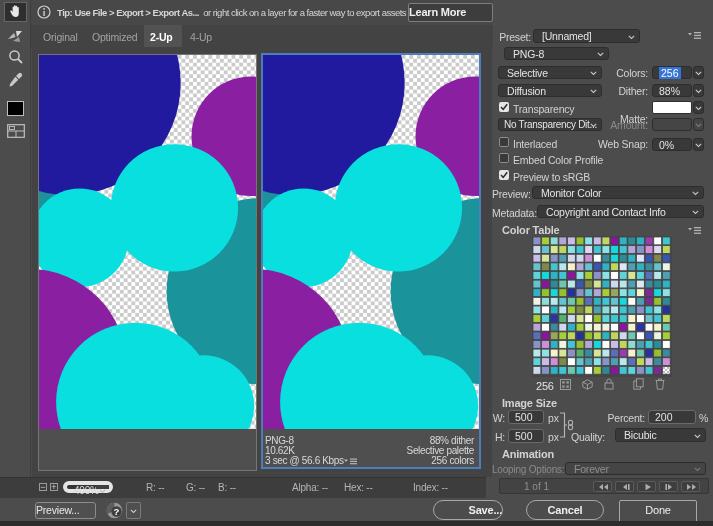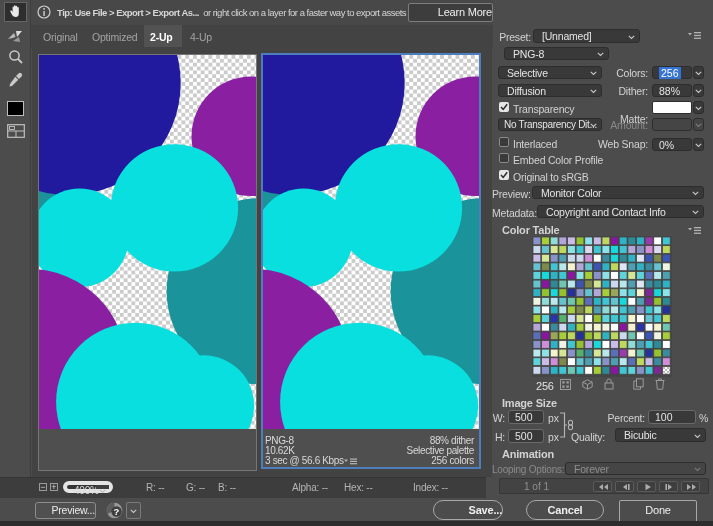--- a/index.html
+++ b/index.html
@@ -1,20 +1,20 @@
 <!DOCTYPE html>
 <html><head><meta charset="utf-8"><style>html,body{margin:0;padding:0}*{box-sizing:border-box}body{width:713px;height:526px;background:#4c4c4c;font-family:"Liberation Sans",sans-serif;position:relative;overflow:hidden;-webkit-font-smoothing:antialiased}</style></head><body>
 <div style="position:absolute;left:31px;top:0;width:462px;height:25px;background:#484848"></div>
 <svg width="14" height="14" style="position:absolute;left:37px;top:5px">
     <circle cx="7" cy="7" r="6" fill="none" stroke="#cfcfcf" stroke-width="1.2"></circle>
     <rect x="6.35" y="6" width="1.4" height="5" fill="#cfcfcf"></rect>
     <rect x="6.35" y="3" width="1.4" height="1.8" fill="#cfcfcf"></rect>
   </svg>
 <div style="position:absolute;left:57px;top:7px;font-size:9.5px;letter-spacing:-0.5px;color:#d6d6d6;white-space:nowrap"><span style="font-weight:bold">Tip: Use File &gt; Export &gt; Export As...</span><span>&nbsp; or right click on a layer for a faster way to export assets</span></div>
-<div style="position:absolute;left:408px;top:3px;width:85px;height:19px;background:#3d3d3d;border:1px solid #7e7e7e;border-radius:2px;color:#efefef;font-size:11px;font-weight:normal;line-height:17px;text-align:right;letter-spacing:-0.2px">Learn More</div>
+<div style="position:absolute;left:408px;top:3px;width:85px;height:19px;background:#3d3d3d;border:1px solid #7e7e7e;border-radius:2px;color:#efefef;font-size:11px;font-weight:bold;line-height:17px;text-align:left;letter-spacing:-0.2px">Learn More</div>
 <div style="position:absolute;left:0;top:0;width:31px;height:478px;background:#4c4c4c;border-right:1px solid #3e3e3e"></div>
 <div style="position:absolute;left:4px;top:2px;width:23px;height:20px;background:#2e2e2e;border:1px solid #666"></div>
 <svg width="15" height="15" style="position:absolute;left:8px;top:4px" viewBox="0 0 15 15">
     <path d="M4.6 8 L4.6 3.4 Q4.6 2.5 5.3 2.5 Q6 2.5 6 3.4 L6 6 L6 2.2 Q6 1.3 6.8 1.3 Q7.6 1.3 7.6 2.2 L7.6 6 L7.6 2.6 Q7.6 1.7 8.4 1.7 Q9.2 1.7 9.2 2.6 L9.2 6.4 L9.2 3.8 Q9.2 3 10 3 Q10.8 3 10.8 3.8 L10.8 9.2 Q10.8 13 7.7 13 Q5.3 13 4.3 11.2 L2.4 7.8 Q1.9 6.9 2.7 6.4 Q3.4 6.1 3.9 6.9 L4.6 8 Z" fill="#e8e8e8"></path>
   </svg>
 <svg width="17" height="15" style="position:absolute;left:7px;top:29px" viewBox="0 0 17 15">
     <path d="M1 10 L7 4 L8.5 8 L5.5 9 Z" fill="#b9b9b9"></path>
     <path d="M9 2 L15 2 L10 8 Z" fill="#d9d9d9"></path>
     <path d="M6 12 L12 8 L13 13 Z" fill="#9a9a9a"></path>
   </svg>
@@ -106,21 +106,21 @@
         <path d="M0.8 0.8 L3.5 3.4 L6.2 0.8" stroke="#bdbdbd" stroke-width="1.1" fill="none"></path>
       </svg>
     </span>
   </div>
 <div style="position:absolute;left:146px;top:482px;color:#b4b4b4;font-size:10px;letter-spacing:-0.2px">R: --</div>
 <div style="position:absolute;left:186px;top:482px;color:#b4b4b4;font-size:10px;letter-spacing:-0.2px">G: --</div>
 <div style="position:absolute;left:218px;top:482px;color:#b4b4b4;font-size:10px;letter-spacing:-0.2px">B: --</div>
 <div style="position:absolute;left:292px;top:482px;color:#b4b4b4;font-size:10px;letter-spacing:-0.2px">Alpha: --</div>
 <div style="position:absolute;left:344px;top:482px;color:#b4b4b4;font-size:10px;letter-spacing:-0.2px">Hex: --</div>
 <div style="position:absolute;left:413px;top:482px;color:#b4b4b4;font-size:10px;letter-spacing:-0.2px">Index: --</div>
-<div style="position:absolute;left:35px;top:502px;width:61px;height:17px;background:#505050;border:1px solid #8c8c8c;border-radius:3px;color:#e9e9e9;font-size:10.5px;line-height:15px;text-align:right;letter-spacing:-0.2px">Preview...</div>
+<div style="position:absolute;left:35px;top:502px;width:61px;height:17px;background:#505050;border:1px solid #8c8c8c;border-radius:3px;color:#e9e9e9;font-size:10.5px;line-height:15px;text-align:left;letter-spacing:-0.2px">Preview...</div>
 <svg width="17" height="17" style="position:absolute;left:106px;top:502px">
     <circle cx="8.5" cy="8.5" r="7.8" fill="#9a9a9a"></circle>
     <path d="M8.5 0.7 A7.8 7.8 0 0 0 1.5 12 L8.5 8.5 Z" fill="#5d5d5d"></path>
     <circle cx="10.5" cy="9.5" r="5.2" fill="#3f3f3f"></circle>
     <text x="10.5" y="13" font-size="9.5" font-weight="bold" fill="#fff" text-anchor="middle" font-family="Liberation Sans">?</text>
   </svg>
 <div style="position:absolute;left:126px;top:502px;width:15px;height:17px;background:#4f4f4f;border:1px solid #7a7a7a;border-radius:2px">
     <svg width="7" height="5" style="position:absolute;left:3px;top:6px">
       <path d="M0.8 0.8 L3.5 3.4 L6.2 0.8" stroke="#c9c9c9" stroke-width="1.1" fill="none"></path>
     </svg>
@@ -194,21 +194,21 @@
       <path d="M0.8 0.8 L3.5 3.4 L6.2 0.8" stroke="#c9c9c9" stroke-width="1.1" fill="none"></path>
     </svg>
   </div>
 <div style="position:absolute;left:499px;top:153px;width:10px;height:10px;background:#3a3a3a;border:1px solid #8a8a8a;border-radius:2px"></div>
 <div style="position:absolute;left:513px;top:154px;color:#d2d2d2;font-size:10.5px;line-height:12px;letter-spacing:-0.2px;white-space:nowrap">Embed Color Profile</div>
 <div style="position:absolute;left:499px;top:170px;width:10px;height:10px;background:#e6e6e6;border-radius:2px">
     <svg width="10" height="10" style="position:absolute;left:0;top:0">
       <path d="M2 5 L4.2 7.4 L8.2 2.2" stroke="#2b2b2b" stroke-width="1.5" fill="none"></path>
     </svg>
   </div>
-<div style="position:absolute;left:513px;top:171px;color:#d2d2d2;font-size:10.5px;line-height:12px;letter-spacing:-0.2px;white-space:nowrap">Original to sRGB</div>
+<div style="position:absolute;left:513px;top:171px;color:#d2d2d2;font-size:10.5px;line-height:12px;letter-spacing:-0.2px;white-space:nowrap">Preview to sRGB</div>
 <div style="position:absolute;left:492px;top:188px;color:#d2d2d2;font-size:10.5px;line-height:12px;letter-spacing:-0.2px;white-space:nowrap">Preview:</div>
 <div style="position:absolute;left:532px;top:186px;width:172px;height:13px;background:#393939;border:1px solid #2d2d2d;border-radius:3px;color:#e3e3e3;font-size:10.5px;line-height:12px;padding-left:8px;letter-spacing:-0.2px;white-space:nowrap">Monitor Color<svg width="7" height="5" style="position:absolute;right:4px;top:4.0px">
       <path d="M0.8 0.8 L3.5 3.4 L6.2 0.8" stroke="#c9c9c9" stroke-width="1.1" fill="none"></path>
     </svg></div>
 <div style="position:absolute;left:492px;top:207px;color:#d2d2d2;font-size:10.5px;line-height:12px;letter-spacing:-0.2px;white-space:nowrap">Metadata:</div>
 <div style="position:absolute;left:537px;top:205px;width:167px;height:13px;background:#393939;border:1px solid #2d2d2d;border-radius:3px;color:#e3e3e3;font-size:10.5px;line-height:12px;padding-left:8px;letter-spacing:-0.2px;white-space:nowrap">Copyright and Contact Info<svg width="7" height="5" style="position:absolute;right:4px;top:4.0px">
       <path d="M0.8 0.8 L3.5 3.4 L6.2 0.8" stroke="#c9c9c9" stroke-width="1.1" fill="none"></path>
     </svg></div>
 <div style="position:absolute;left:502px;top:224px;font-weight:bold;color:#d2d2d2;font-size:11px;line-height:12px;letter-spacing:-0.2px;white-space:nowrap">Color Table</div>
 <svg width="14" height="9" style="position:absolute;left:688px;top:226px">
@@ -506,21 +506,21 @@
 <svg width="10" height="12" viewBox="0 0 10 12" style="position:absolute;left:655px;top:378px">
     <path d="M1.5 3 L2.3 11.2 L7.7 11.2 L8.5 3" fill="none" stroke="#999999"></path>
     <line x1="0.5" y1="2.5" x2="9.5" y2="2.5" stroke="#999999"></line>
     <path d="M3.5 2.5 L3.5 1 L6.5 1 L6.5 2.5" fill="none" stroke="#999999"></path>
   </svg>
 <div style="position:absolute;left:502px;top:397px;font-weight:bold;color:#d2d2d2;font-size:11px;line-height:12px;letter-spacing:-0.2px;white-space:nowrap">Image Size</div>
 <div style="position:absolute;left:483px;top:412px;width:22px;text-align:right;color:#d2d2d2;font-size:10.5px;line-height:12px;letter-spacing:-0.2px;white-space:nowrap">W:</div>
 <div style="position:absolute;left:508px;top:410px;width:36px;height:14px;background:#393939;border:1px solid #6a6a6a;border-radius:3px;color:#e3e3e3;font-size:10.5px;line-height:13px;padding-left:6px">500</div>
 <div style="position:absolute;left:548px;top:412px;color:#d2d2d2;font-size:10.5px;line-height:12px;letter-spacing:-0.2px;white-space:nowrap">px</div>
 <div style="position:absolute;left:600px;top:412px;width:45px;text-align:right;color:#d2d2d2;font-size:10.5px;line-height:12px;letter-spacing:-0.2px;white-space:nowrap">Percent:</div>
-<div style="position:absolute;left:648px;top:410px;width:48px;height:14px;background:#393939;border:1px solid #6a6a6a;border-radius:3px;color:#e3e3e3;font-size:10.5px;line-height:13px;padding-left:6px">100</div>
+<div style="position:absolute;left:648px;top:410px;width:48px;height:14px;background:#393939;border:1px solid #6a6a6a;border-radius:3px;color:#e3e3e3;font-size:10.5px;line-height:13px;padding-left:6px">200</div>
 <div style="position:absolute;left:699px;top:412px;color:#d2d2d2;font-size:10.5px;line-height:12px;letter-spacing:-0.2px;white-space:nowrap">%</div>
 <div style="position:absolute;left:483px;top:431px;width:22px;text-align:right;color:#d2d2d2;font-size:10.5px;line-height:12px;letter-spacing:-0.2px;white-space:nowrap">H:</div>
 <div style="position:absolute;left:508px;top:429px;width:36px;height:14px;background:#393939;border:1px solid #6a6a6a;border-radius:3px;color:#e3e3e3;font-size:10.5px;line-height:13px;padding-left:6px">500</div>
 <div style="position:absolute;left:548px;top:431px;color:#d2d2d2;font-size:10.5px;line-height:12px;letter-spacing:-0.2px;white-space:nowrap">px</div>
 <svg width="18" height="28" viewBox="0 0 18 28" style="position:absolute;left:559px;top:411px">
     <path d="M1 2 L5.5 2 L5.5 26 L1 26" fill="none" stroke="#b3b3b3" stroke-width="1.2"></path>
     <path d="M5.5 14 L8 14" stroke="#b3b3b3" stroke-width="1.1" fill="none"></path>
     <ellipse cx="11.5" cy="11.8" rx="2.1" ry="2.5" fill="none" stroke="#b3b3b3" stroke-width="1.1"></ellipse>
     <ellipse cx="11.5" cy="16.2" rx="2.1" ry="2.5" fill="none" stroke="#b3b3b3" stroke-width="1.1"></ellipse>
   </svg>

